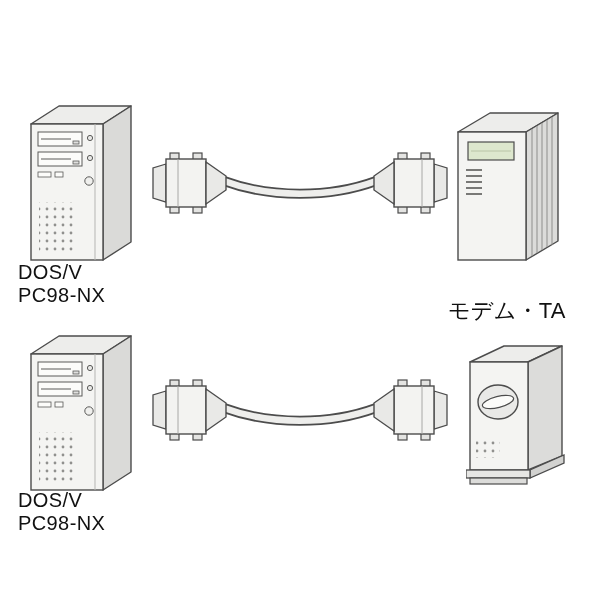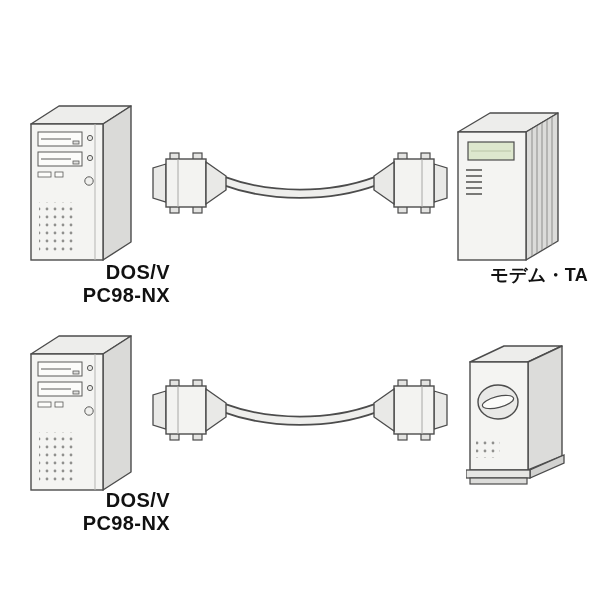--- a/index.html
+++ b/index.html
@@ -4,23 +4,23 @@
 <style>
   * { margin:0; padding:0; box-sizing:border-box; }
   html,body { background:#ffffff; }
   #stage {
     position:relative; width:600px; height:600px; background:#ffffff;
     overflow:hidden; font-family:"Liberation Sans","DejaVu Sans",sans-serif;
   }
   .row { position:absolute; inset:0; }
   .dev { position:absolute; }
   .dev svg { width:100%; height:100%; display:block; }
-  .label { position:absolute; text-align:right; color:#111111; font-weight:700; }
+  .label { position:absolute; text-align:left; color:#111111; font-weight:400; }
   .pc-label { font-size:20px; line-height:23px; letter-spacing:0.4px; }
-  .right-label { font-size:18px; line-height:20px; letter-spacing:0.3px; }
+  .right-label { font-size:22px; line-height:20px; letter-spacing:0.3px;margin-top:36px; }
 </style>
 </head>
 <body>
 
 <div id="stage">
 
   <svg width="0" height="0" style="position:absolute" aria-hidden="true">
     <defs>
       <pattern id="vent-dots" width="8" height="8" patternUnits="userSpaceOnUse">
         <circle cx="3" cy="3" r="1.4" fill="#90908e"></circle>

